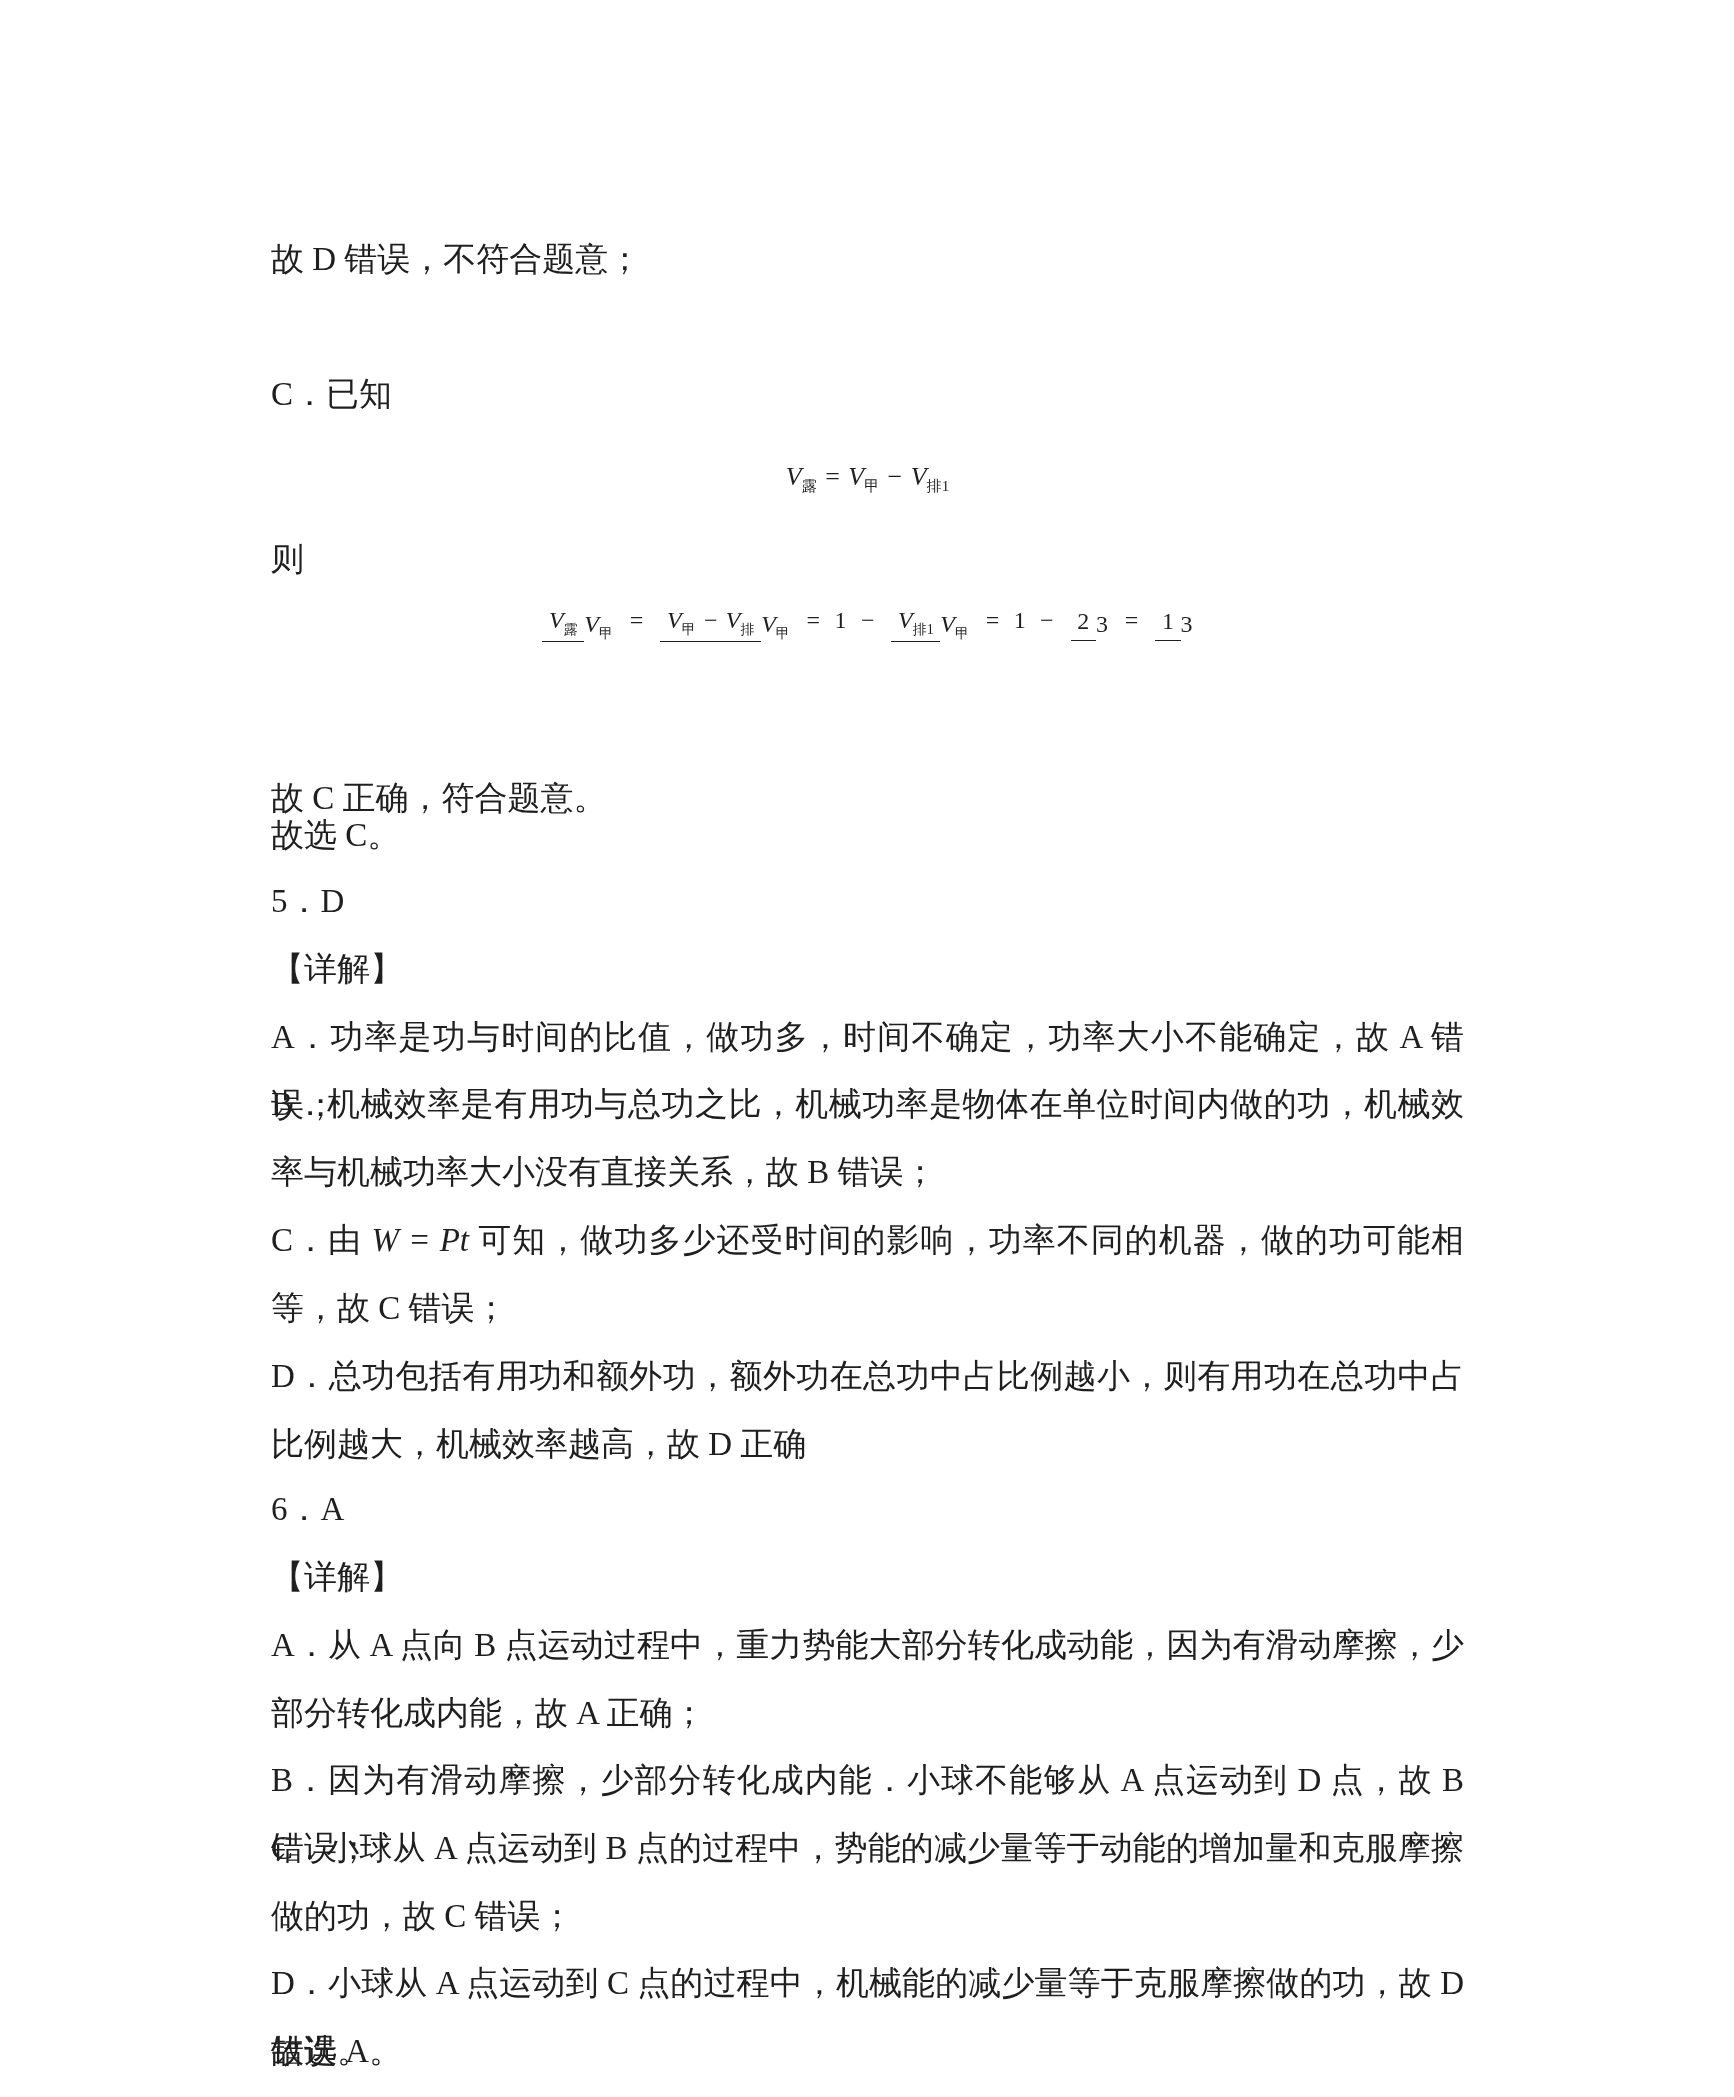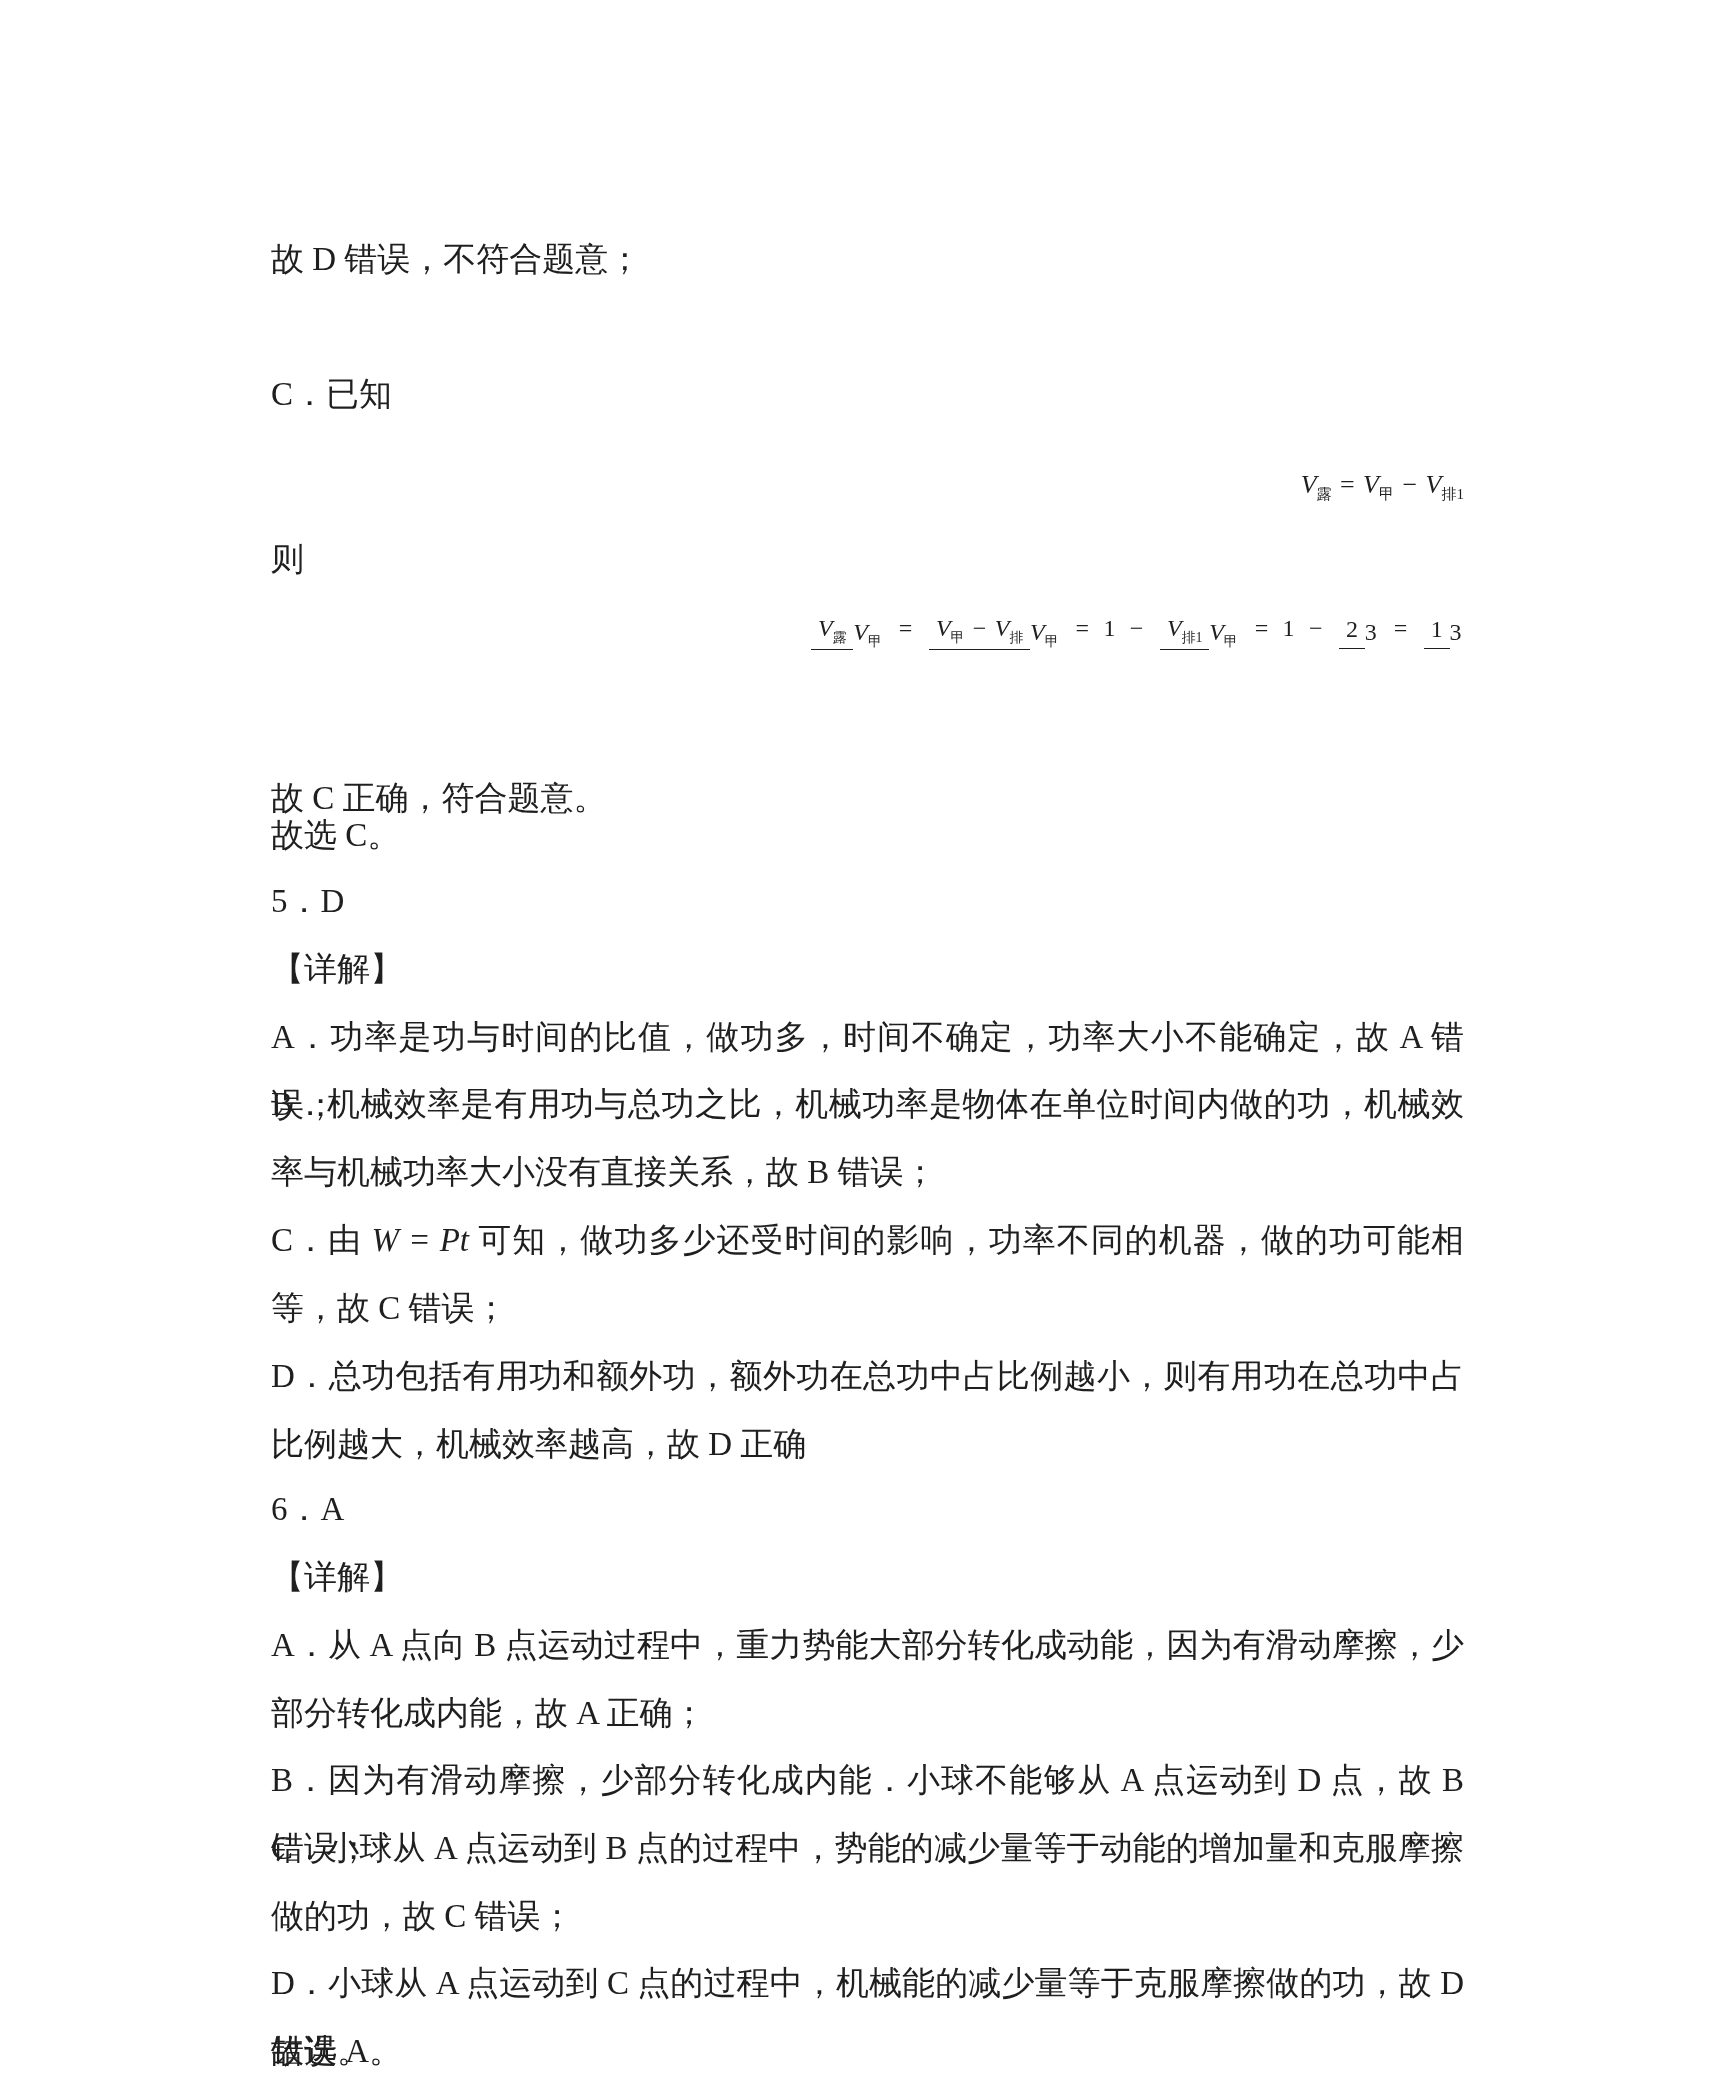--- a/index.html
+++ b/index.html
@@ -31,24 +31,23 @@
     text-align: justify;
     white-space: pre-wrap;
   }
   .math-inline {
     font-style: italic;
     font-family: "Liberation Serif", "DejaVu Serif", serif;
   }
   .formula {
     position: absolute;
     width: 100%;
-    text-align: right;
+    text-align: center;
     font-size: 26px;
     line-height: 1.2;
-    margin-top: 8px;
   }
   .formula .mvar, .frac .mvar {
     font-style: italic;
   }
   .formula sub {
     font-size: 0.58em;
     line-height: 1;
   }
   .formula .mop {
     margin: 0 8.4px;

